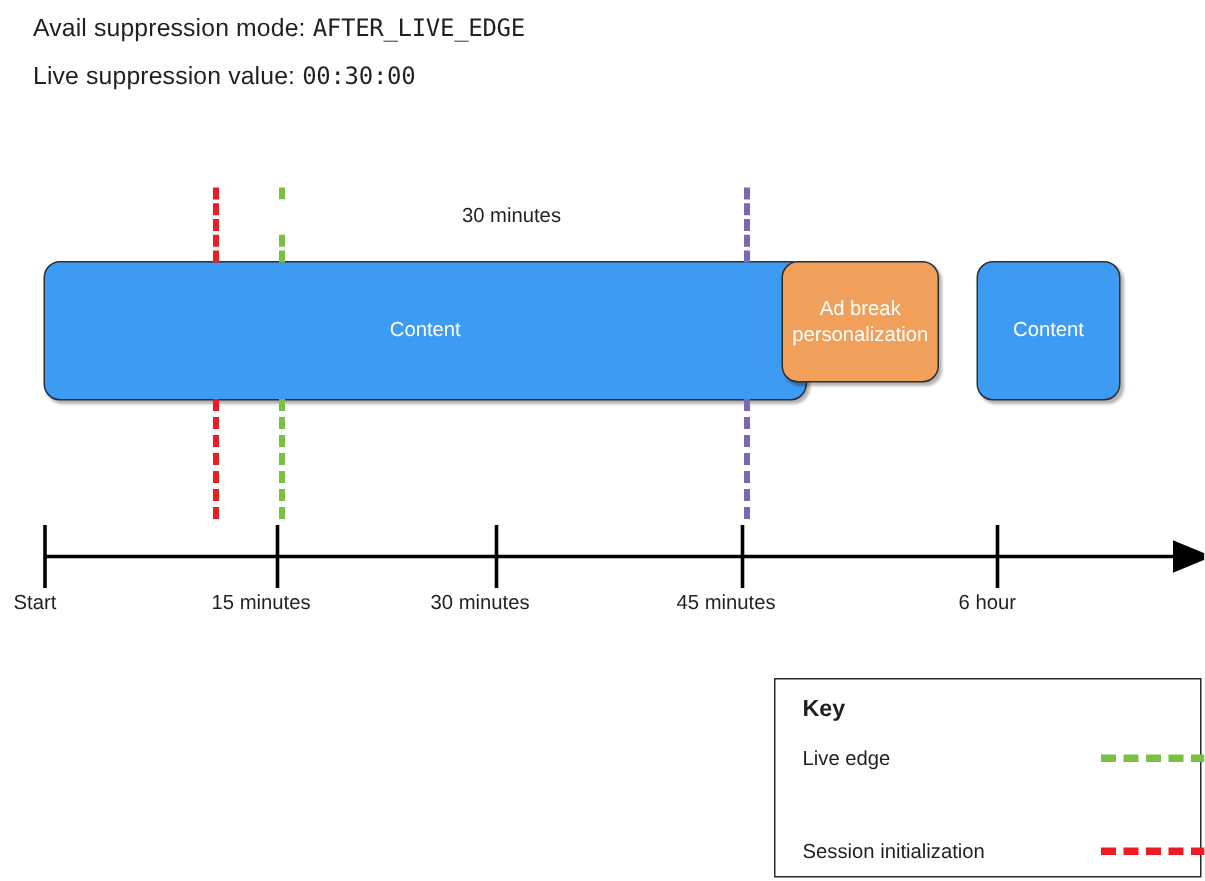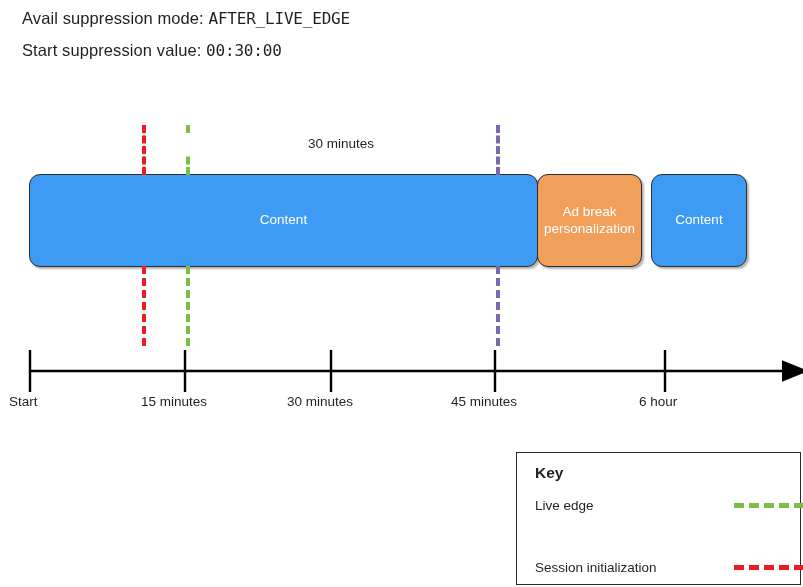--- a/index.html
+++ b/index.html
@@ -49,21 +49,21 @@
     align-items: center;
     justify-content: center;
     text-align: center;
     line-height: 1.22;
     box-shadow: 2px 2px 2px rgba(0,0,0,0.30);
   }
   .block.blue { background: #3d9bf3; }
   .block.orange { background: #f0a05a; }
 
   #block-content-1 { left: 29px;  top: 174px; width: 509px; height: 93px; }
-  #block-adbreak   { left: 537px; top: 174px; width: 105px; height: 93px; }
+  #block-adbreak   { left: 521px; top: 174px; width: 105px; height: 81px; }
   #block-content-2 { left: 651px; top: 174px; width: 96px;  height: 93px; }
 
   
   .vmark {
     position: absolute;
     width: 0;
     border-left-width: 4.5px;
     border-left-style: dashed;
   }
   .vmark.red   { border-left-color: #ed1c24; }
@@ -158,21 +158,21 @@
 </head>
 <body>
 
 <div id="canvas">
 
   <div class="hdr" id="hdr-mode">
     <span>Avail suppression mode:</span>
     <span class="val">AFTER_LIVE_EDGE</span>
   </div>
   <div class="hdr" id="hdr-value">
-    <span>Start suppression value:</span>
+    <span>Live suppression value:</span>
     <span class="val">00:30:00</span>
   </div>
 
   <div class="block blue" id="block-content-1">
     <span>Content</span>
   </div>
   <div class="block orange" id="block-adbreak">
     <span>Ad break personalization</span>
   </div>
   <div class="block blue" id="block-content-2">

